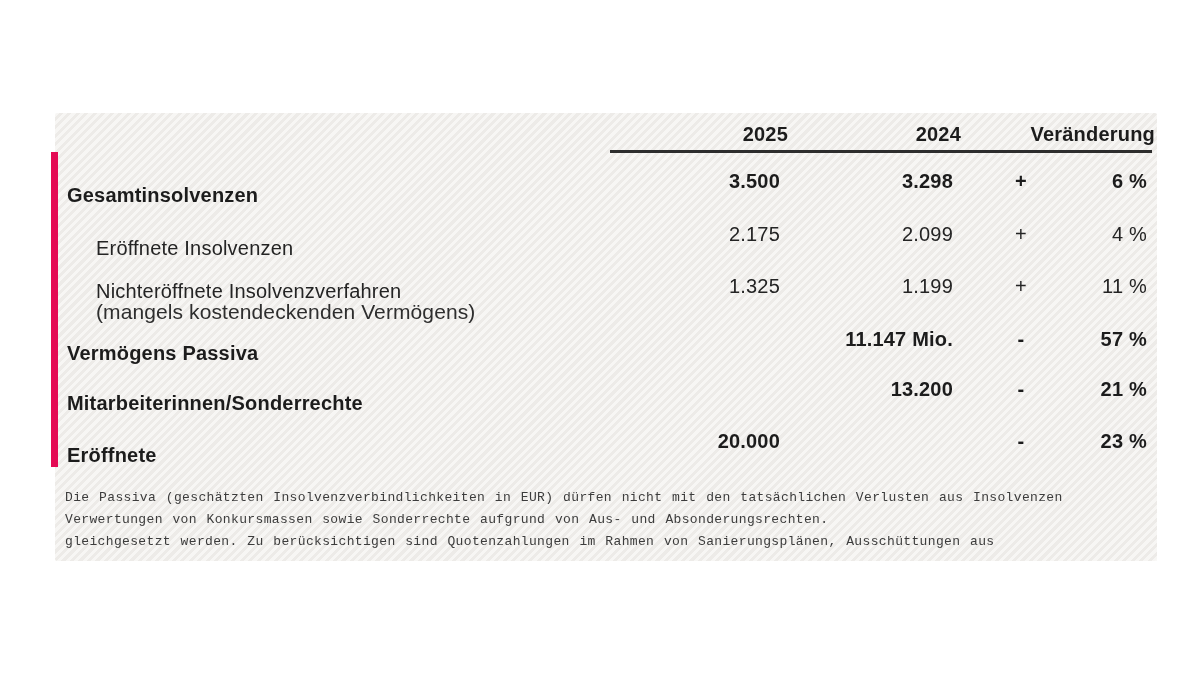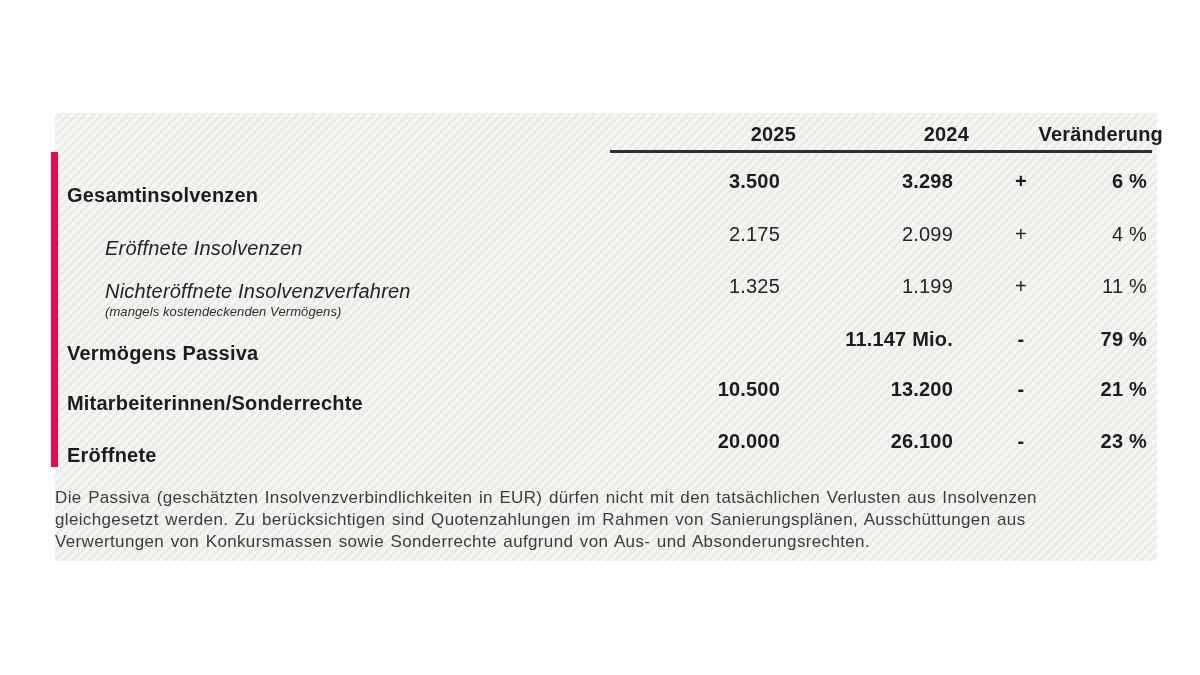--- a/index.html
+++ b/index.html
@@ -14,21 +14,21 @@
     border-radius: 2px;
   }
 
   .accent-bar {
     position: absolute;
     left: -4px; top: 39px;
     width: 7px; height: 315px;
     background: #e40a54;
   }
 
-  .header-row { position: absolute; left: 16px; top: 5px; width: 100%; height: 32px; }
+  .header-row { position: absolute; left: 8px; top: 5px; width: 100%; height: 32px; }
   .header-rule {
     position: absolute;
     left: 555px; top: 37px;
     width: 542px; height: 3px;
     background: #2d2d2d;
   }
 
   .hdr-cell {
     position: absolute; top: 0; height: 32px;
     display: flex; align-items: center;
@@ -43,36 +43,37 @@
   .row.h52 { height: 52px; }
 
   .cell {
     position: absolute; top: 0; height: 100%;
     display: flex; align-items: center;
     font-size: 20px; letter-spacing: 0.2px; color: #242424;
   }
   .row.bold .cell { font-weight: bold; color: #1c1c1c; }
 
   .cell.label { left: 12px; }
-  .row.indent .cell.label { left: 50px; font-style: italic; }
+  .row.indent .cell.label { left: 41px; }
   .label-block { line-height: 21px; margin-top: 28px; }
-  .sublabel { display: block; font-size: 13px; font-weight: normal; letter-spacing: 0.1px; line-height: 19px; color: #2e2e2e; }
+  .sublabel { display: block; font-size: 21px; font-weight: normal; letter-spacing: 0.1px; line-height: 19px; color: #2e2e2e; }
 
   .cell.v2025 { right: 377px; justify-content: flex-end; text-align: center; }
   .cell.v2024 { right: 204px; justify-content: flex-end; }
   .cell.sign  { left: 941px; width: 50px; justify-content: center; }
   .cell.pct   { right: 10px; justify-content: flex-end; }
 
   .footnote {
     position: absolute;
-    left: 0; top: 374px;
+    left: 10px; top: 374px;
     width: 1085px;
-    font-size: 17px; line-height: 22px;
+    font-size: 13px; line-height: 22px;
     letter-spacing: 0.35px; word-spacing: 1.5px;
     color: #3c3c3c;
+    font-family: Liberation Mono, monospace;
   }
 </style>
 </head>
 <body>
 
 <div class="panel">
   <div class="accent-bar" style="background: rgb(228, 10, 84);"></div>
 
   <div class="header-row">
     <div class="hdr-cell" style="right:377px;">2025</div>
@@ -112,43 +113,41 @@
       <div class="cell sign">+</div>
       <div class="cell pct">11 %</div>
     </div>
 
     <div class="row bold h48">
       <div class="cell label">
         <span class="label-block"><span>Vermögens Passiva</span><span class="sublabel"></span></span>
       </div>
       <div class="cell v2024">11.147 Mio.</div>
       <div class="cell sign">-</div>
-      <div class="cell pct">79 %</div>
+      <div class="cell pct">57 %</div>
     </div>
 
     <div class="row bold h52">
       <div class="cell label">
         <span class="label-block"><span>Mitarbeiterinnen/Sonderrechte</span><span class="sublabel"></span></span>
       </div>
-      <div class="cell v2025">10.500</div>
       <div class="cell v2024">13.200</div>
       <div class="cell sign">-</div>
       <div class="cell pct">21 %</div>
     </div>
 
     <div class="row bold h52">
       <div class="cell label">
         <span class="label-block"><span>Eröffnete</span><span class="sublabel"></span></span>
       </div>
       <div class="cell v2025">20.000</div>
-      <div class="cell v2024">26.100</div>
       <div class="cell sign">-</div>
       <div class="cell pct">23 %</div>
     </div>
 
   </div>
 
   <div class="footnote">
     <div>Die Passiva (geschätzten Insolvenzverbindlichkeiten in EUR) dürfen nicht mit den tatsächlichen Verlusten aus Insolvenzen</div>
+    <div>Verwertungen von Konkursmassen sowie Sonderrechte aufgrund von Aus- und Absonderungsrechten.</div>
     <div>gleichgesetzt werden. Zu berücksichtigen sind Quotenzahlungen im Rahmen von Sanierungsplänen, Ausschüttungen aus</div>
-    <div>Verwertungen von Konkursmassen sowie Sonderrechte aufgrund von Aus- und Absonderungsrechten.</div>
   </div>
 </div>
 
 </body></html>

